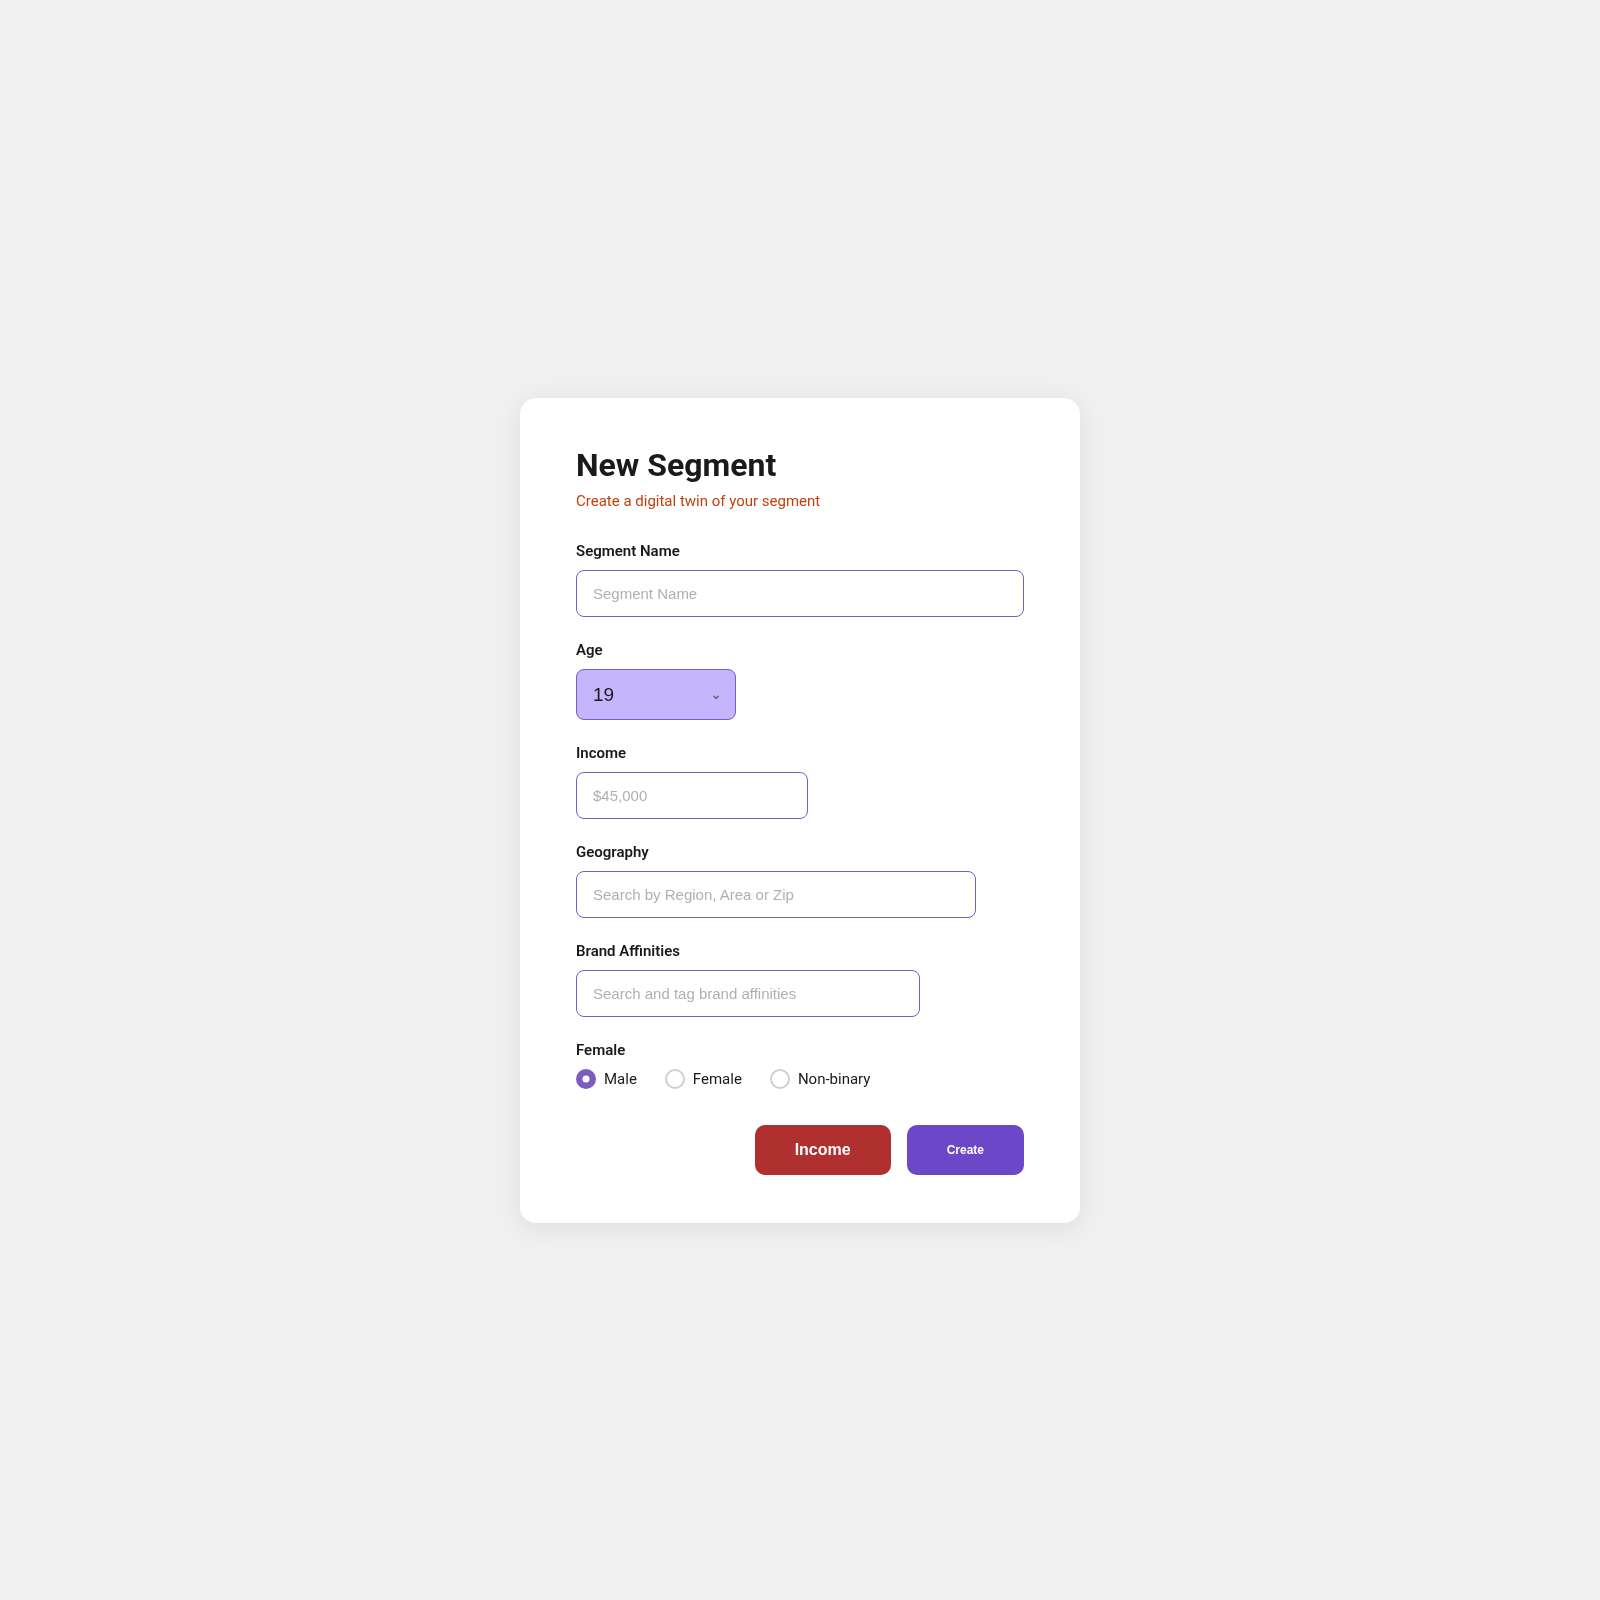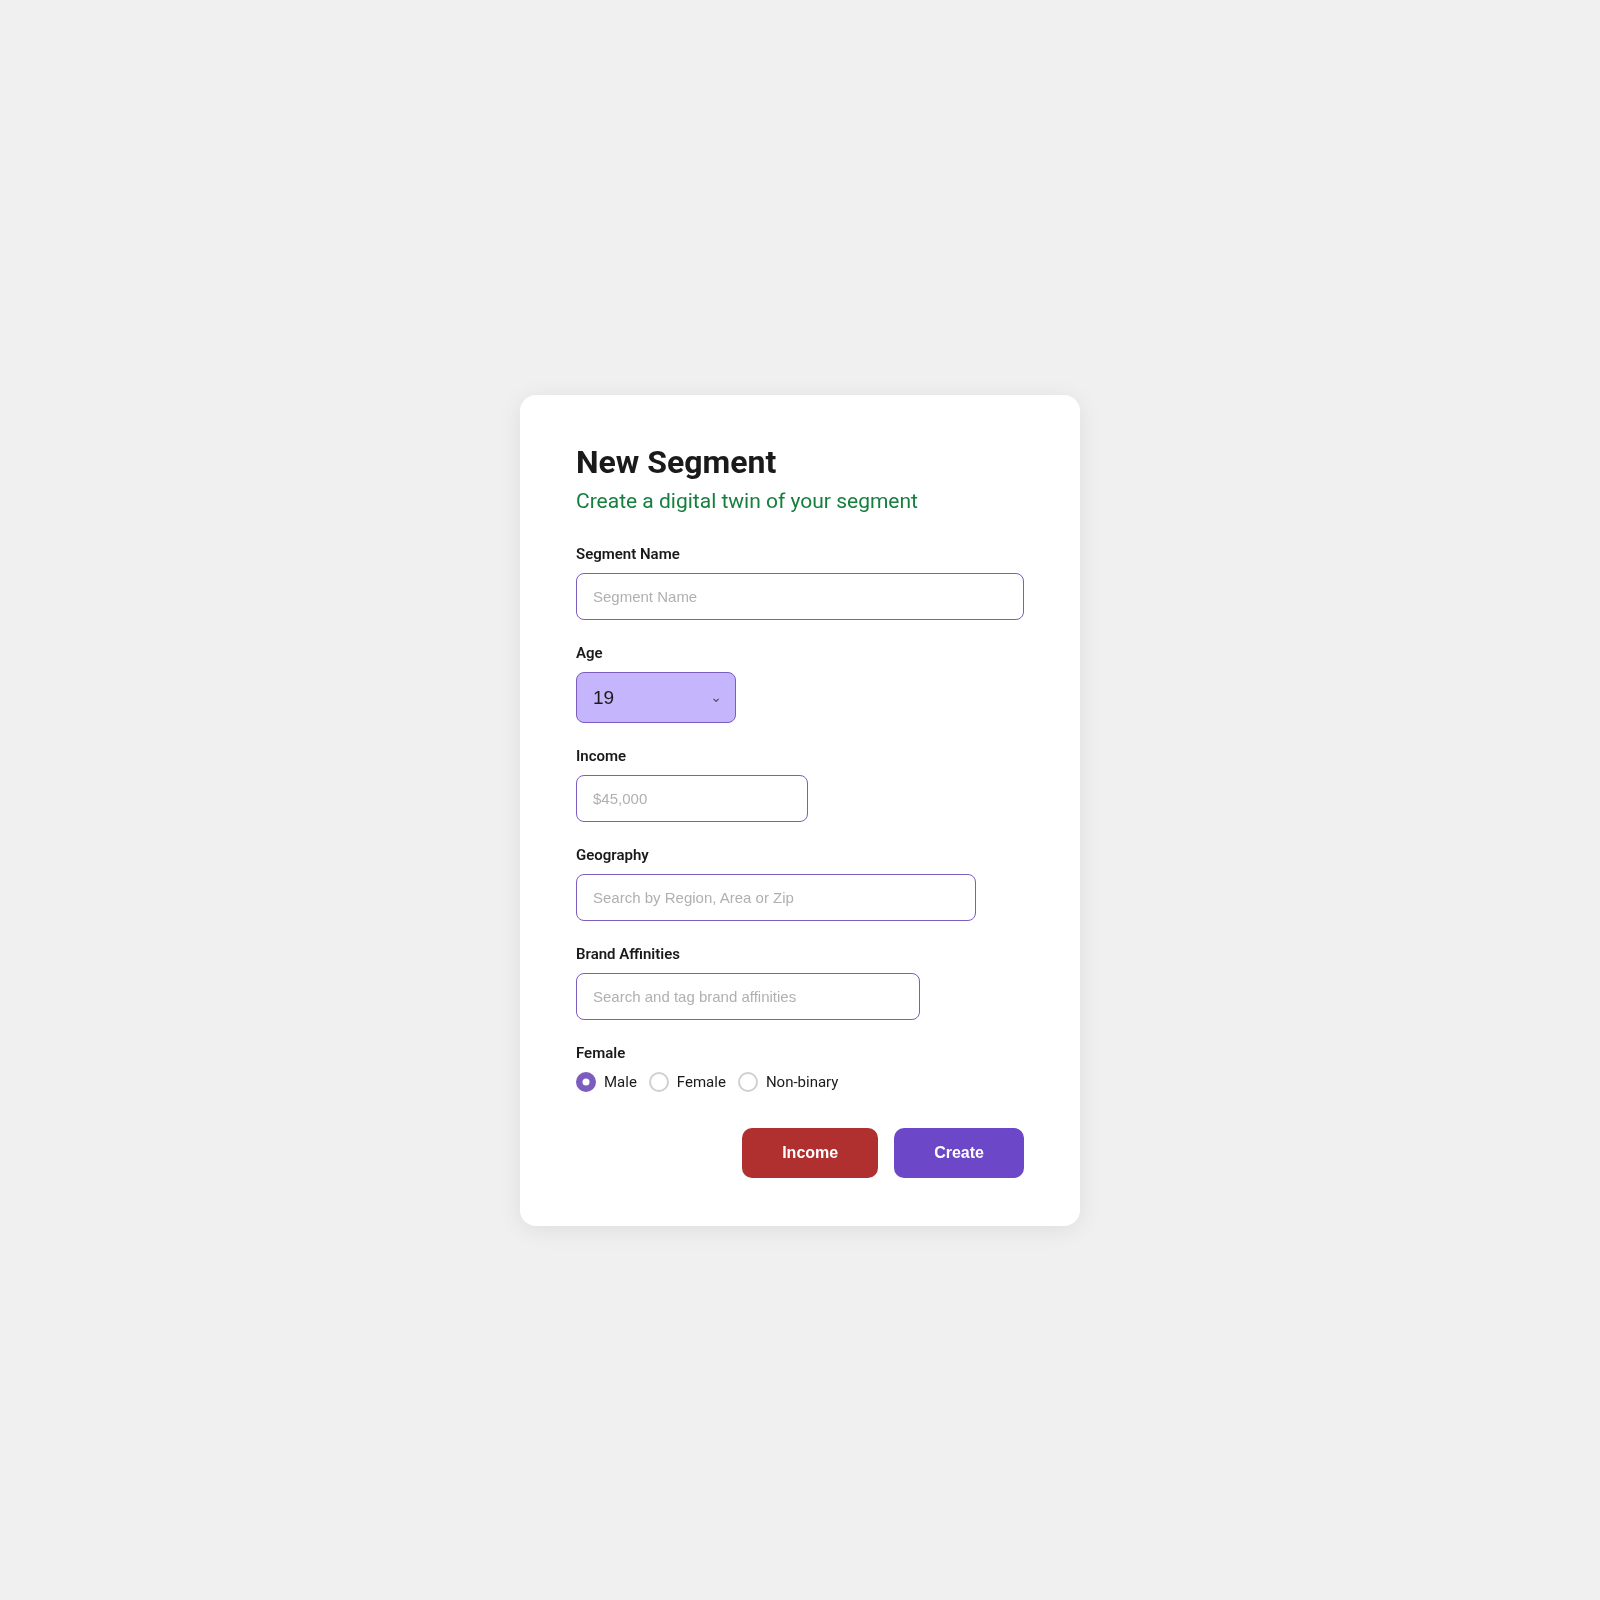--- a/index.html
+++ b/index.html
@@ -27,22 +27,22 @@
     }
 
     .form-title {
       font-size: 32px;
       font-weight: 700;
       color: #1a1a1a;
       margin-bottom: 8px;
     }
 
     .form-subtitle {
-      font-size: 21px;
-      color: #15803d;
+      font-size: 15px;
+      color: #c2410c;
       margin-bottom: 32px;
     }
 
     .field-group {
       margin-bottom: 24px;
     }
 
     .field-label {
       font-size: 15px;
       font-weight: 600;
@@ -104,21 +104,21 @@
       width: 400px;
     }
 
     .brand-input-wrapper {
       width: 344px;
     }
 
     .gender-options {
       display: flex;
       align-items: center;
-      gap: 12px;
+      gap: 28px;
       margin-top: 4px;
     }
 
     .gender-option {
       display: flex;
       align-items: center;
       gap: 8px;
       cursor: pointer;
     }
 
@@ -173,21 +173,21 @@
       font-weight: 600;
       cursor: pointer;
     }
 
     .btn-create {
       background: #6c47c7;
       color: #ffffff;
       border: none;
       border-radius: 10px;
       padding: 16px 40px;
-      font-size: 16px;
+      font-size: 12px;
       font-weight: 600;
       cursor: pointer;
     }
   </style>
 </head>
 <body>
 
 <div class="modal-card">
 
   <h1 class="form-title">New Segment</h1>

